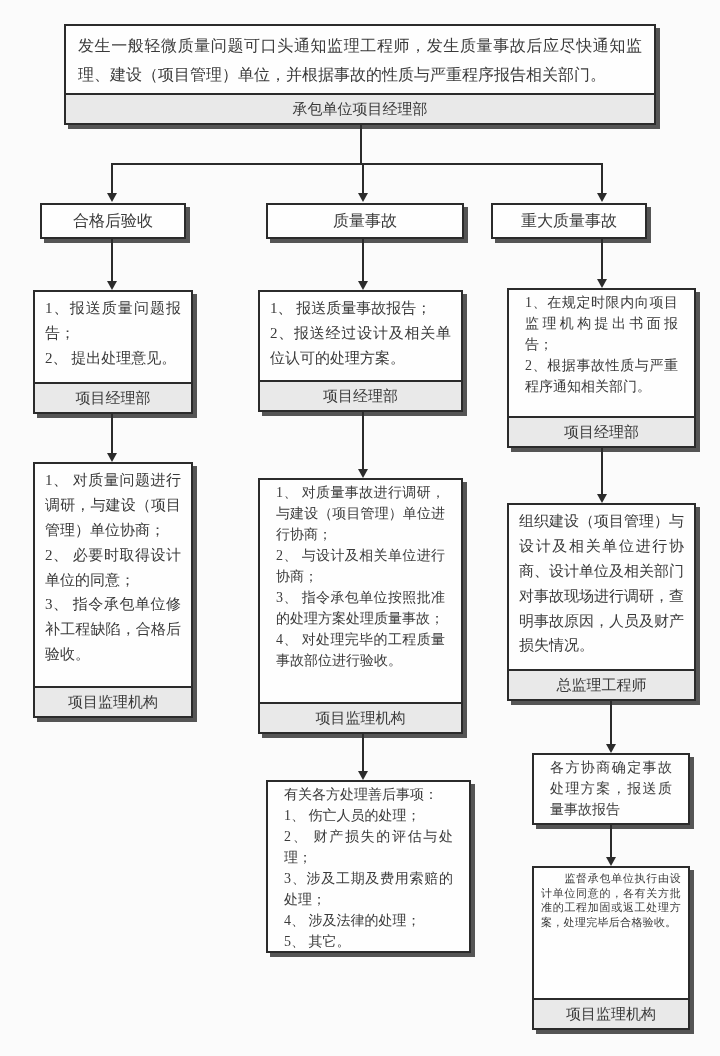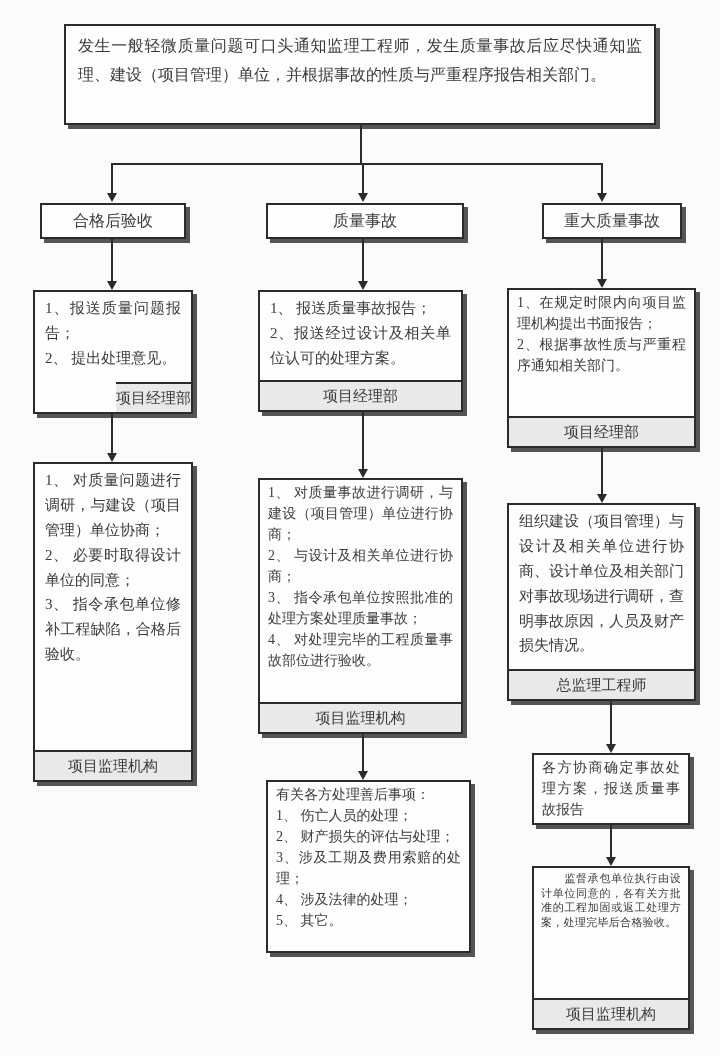--- a/index.html
+++ b/index.html
@@ -21,72 +21,73 @@
   }
   .ffoot{
     flex:0 0 30px;border-top:2px solid var(--line);background:var(--footer-bg);
     text-align:center;font-size:15px;line-height:28px;overflow:hidden;
   }
   .hdr{
     position:absolute;background:var(--box-bg);border:2px solid var(--line);
     box-shadow:4px 4px 0 var(--shadow);color:var(--text);
     text-align:center;font-size:16px;line-height:31px;height:36px;overflow:hidden;
   }
-  .t14{font-size:14px;line-height:1.5;padding:2px 8px;}
+  .t14{font-size:14px;line-height:1.5;padding:2px 16px;}
   .t13{font-size:11px;line-height:1.32;padding:3px 7px;letter-spacing:0.3px;}
   .topbody{font-size:16px;line-height:1.8;padding:6px 12px;}
 
   .vline{position:absolute;width:2px;background:var(--line);}
   .hline{position:absolute;height:2px;background:var(--line);}
   .ahead{
     position:absolute;width:0;height:0;
     border-left:5px solid transparent;border-right:5px solid transparent;
     border-top:9px solid var(--line);
   }
 </style>
 </head>
 <body>
 
 <div class="stage">
 
   <div class="fbox" style="left:64px;top:24px;width:592px;height:101px;">
     <div class="fbody topbody">发生一般轻微质量问题可口头通知监理工程师，发生质量事故后应尽快通知监理、建设（项目管理）单位，并根据事故的性质与严重程序报告相关部门。</div>
+    <div class="ffoot">承包单位项目经理部</div>
   </div>
 
   <div class="vline" style="left:360px;top:125px;height:38px;"></div>
   <div class="hline" style="left:111px;top:163px;width:492px;"></div>
 
   <div class="vline" style="left:111px;top:163px;height:31px;"></div>
   <div class="ahead" style="left:107px;top:193px;"></div>
   <div class="vline" style="left:362px;top:163px;height:31px;"></div>
   <div class="ahead" style="left:358px;top:193px;"></div>
   <div class="vline" style="left:601px;top:163px;height:31px;"></div>
   <div class="ahead" style="left:597px;top:193px;"></div>
 
   <div class="hdr" style="left:40px;top:203px;width:146px;">合格后验收</div>
   <div class="hdr" style="left:266px;top:203px;width:198px;">质量事故</div>
-  <div class="hdr" style="left:542px;top:203px;width:140px;">重大质量事故</div>
+  <div class="hdr" style="left:491px;top:203px;width:156px;">重大质量事故</div>
 
   <div class="vline" style="left:111px;top:239px;height:42px;"></div>
   <div class="ahead" style="left:107px;top:281px;"></div>
   <div class="vline" style="left:362px;top:239px;height:42px;"></div>
   <div class="ahead" style="left:358px;top:281px;"></div>
   <div class="vline" style="left:601px;top:239px;height:40px;"></div>
   <div class="ahead" style="left:597px;top:279px;"></div>
 
-  <div class="fbox" style="left:33px;top:290px;width:160px;height:124px;align-items:flex-end;">
+  <div class="fbox" style="left:33px;top:290px;width:160px;height:124px;">
     <div class="fbody">1、报送质量问题报告；
 2、 提出处理意见。</div>
     <div class="ffoot">项目经理部</div>
   </div>
 
   <div class="vline" style="left:111px;top:414px;height:39px;"></div>
   <div class="ahead" style="left:107px;top:453px;"></div>
 
-  <div class="fbox" style="left:33px;top:462px;width:160px;height:320px;">
+  <div class="fbox" style="left:33px;top:462px;width:160px;height:256px;">
     <div class="fbody">1、 对质量问题进行调研，与建设（项目管理）单位协商；
 2、 必要时取得设计单位的同意；
 3、 指令承包单位修补工程缺陷，合格后验收。</div>
     <div class="ffoot">项目监理机构</div>
   </div>
 
   <div class="fbox" style="left:258px;top:290px;width:205px;height:122px;">
     <div class="fbody">1、 报送质量事故报告；
 2、报送经过设计及相关单位认可的处理方案。</div>
     <div class="ffoot">项目经理部</div>

